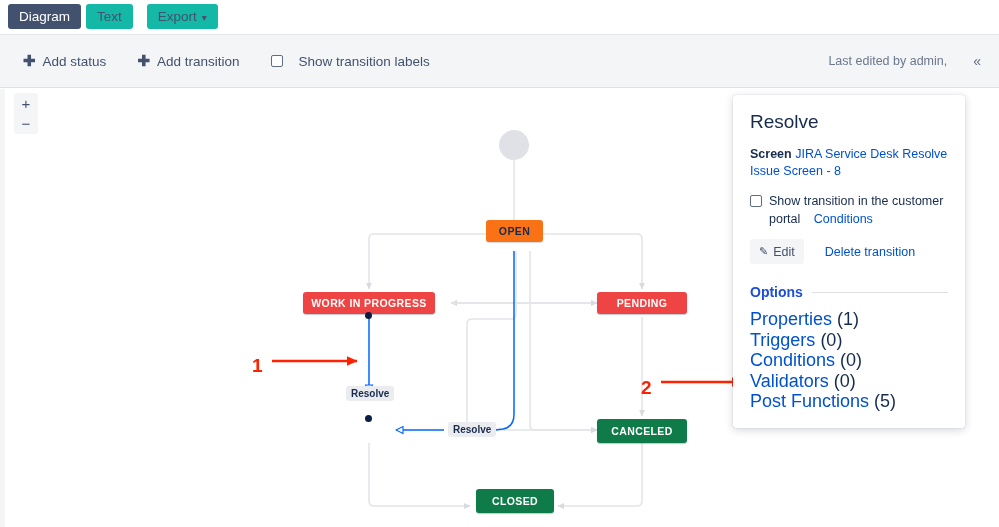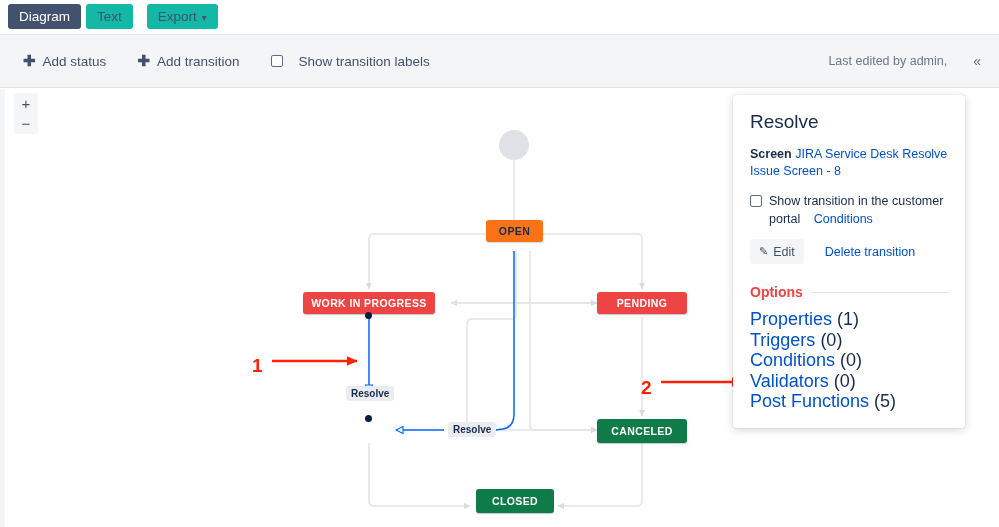--- a/index.html
+++ b/index.html
@@ -155,21 +155,21 @@
     background: #f4f5f7; color: #42526e; border: none; border-radius: 3px;
     height: 25px; padding: 0 9px; font-size: 12.5px;
     display: flex; align-items: center; gap: 5px; cursor: pointer;
     font-family: "Liberation Sans", sans-serif;
   }
   .pencil { font-size: 11px; }
   .del-lnk { font-size: 12.5px; color: #0052cc; cursor: pointer; font-weight: 500; }
 
   .opt-head {
     display: flex; align-items: center; gap: 9px;
-    font-size: 14px; font-weight: bold; color: #ef4444; margin-bottom: 9px;
+    font-size: 14px; font-weight: bold; color: #1d4ed8; margin-bottom: 9px;
   }
   .opt-head .rule { flex: 1; height: 1px; background: #dfe1e6; }
   .opt-item { font-size: 18px; line-height: 20.5px; color: #172b4d; }
   .opt-item .lnk { font-weight: normal; }
 
   .anno-num {
     position: absolute; color: #ff2200; font-size: 19px; font-weight: bold;
     z-index: 15; font-family: "Liberation Sans", sans-serif;
   }
 </style>

